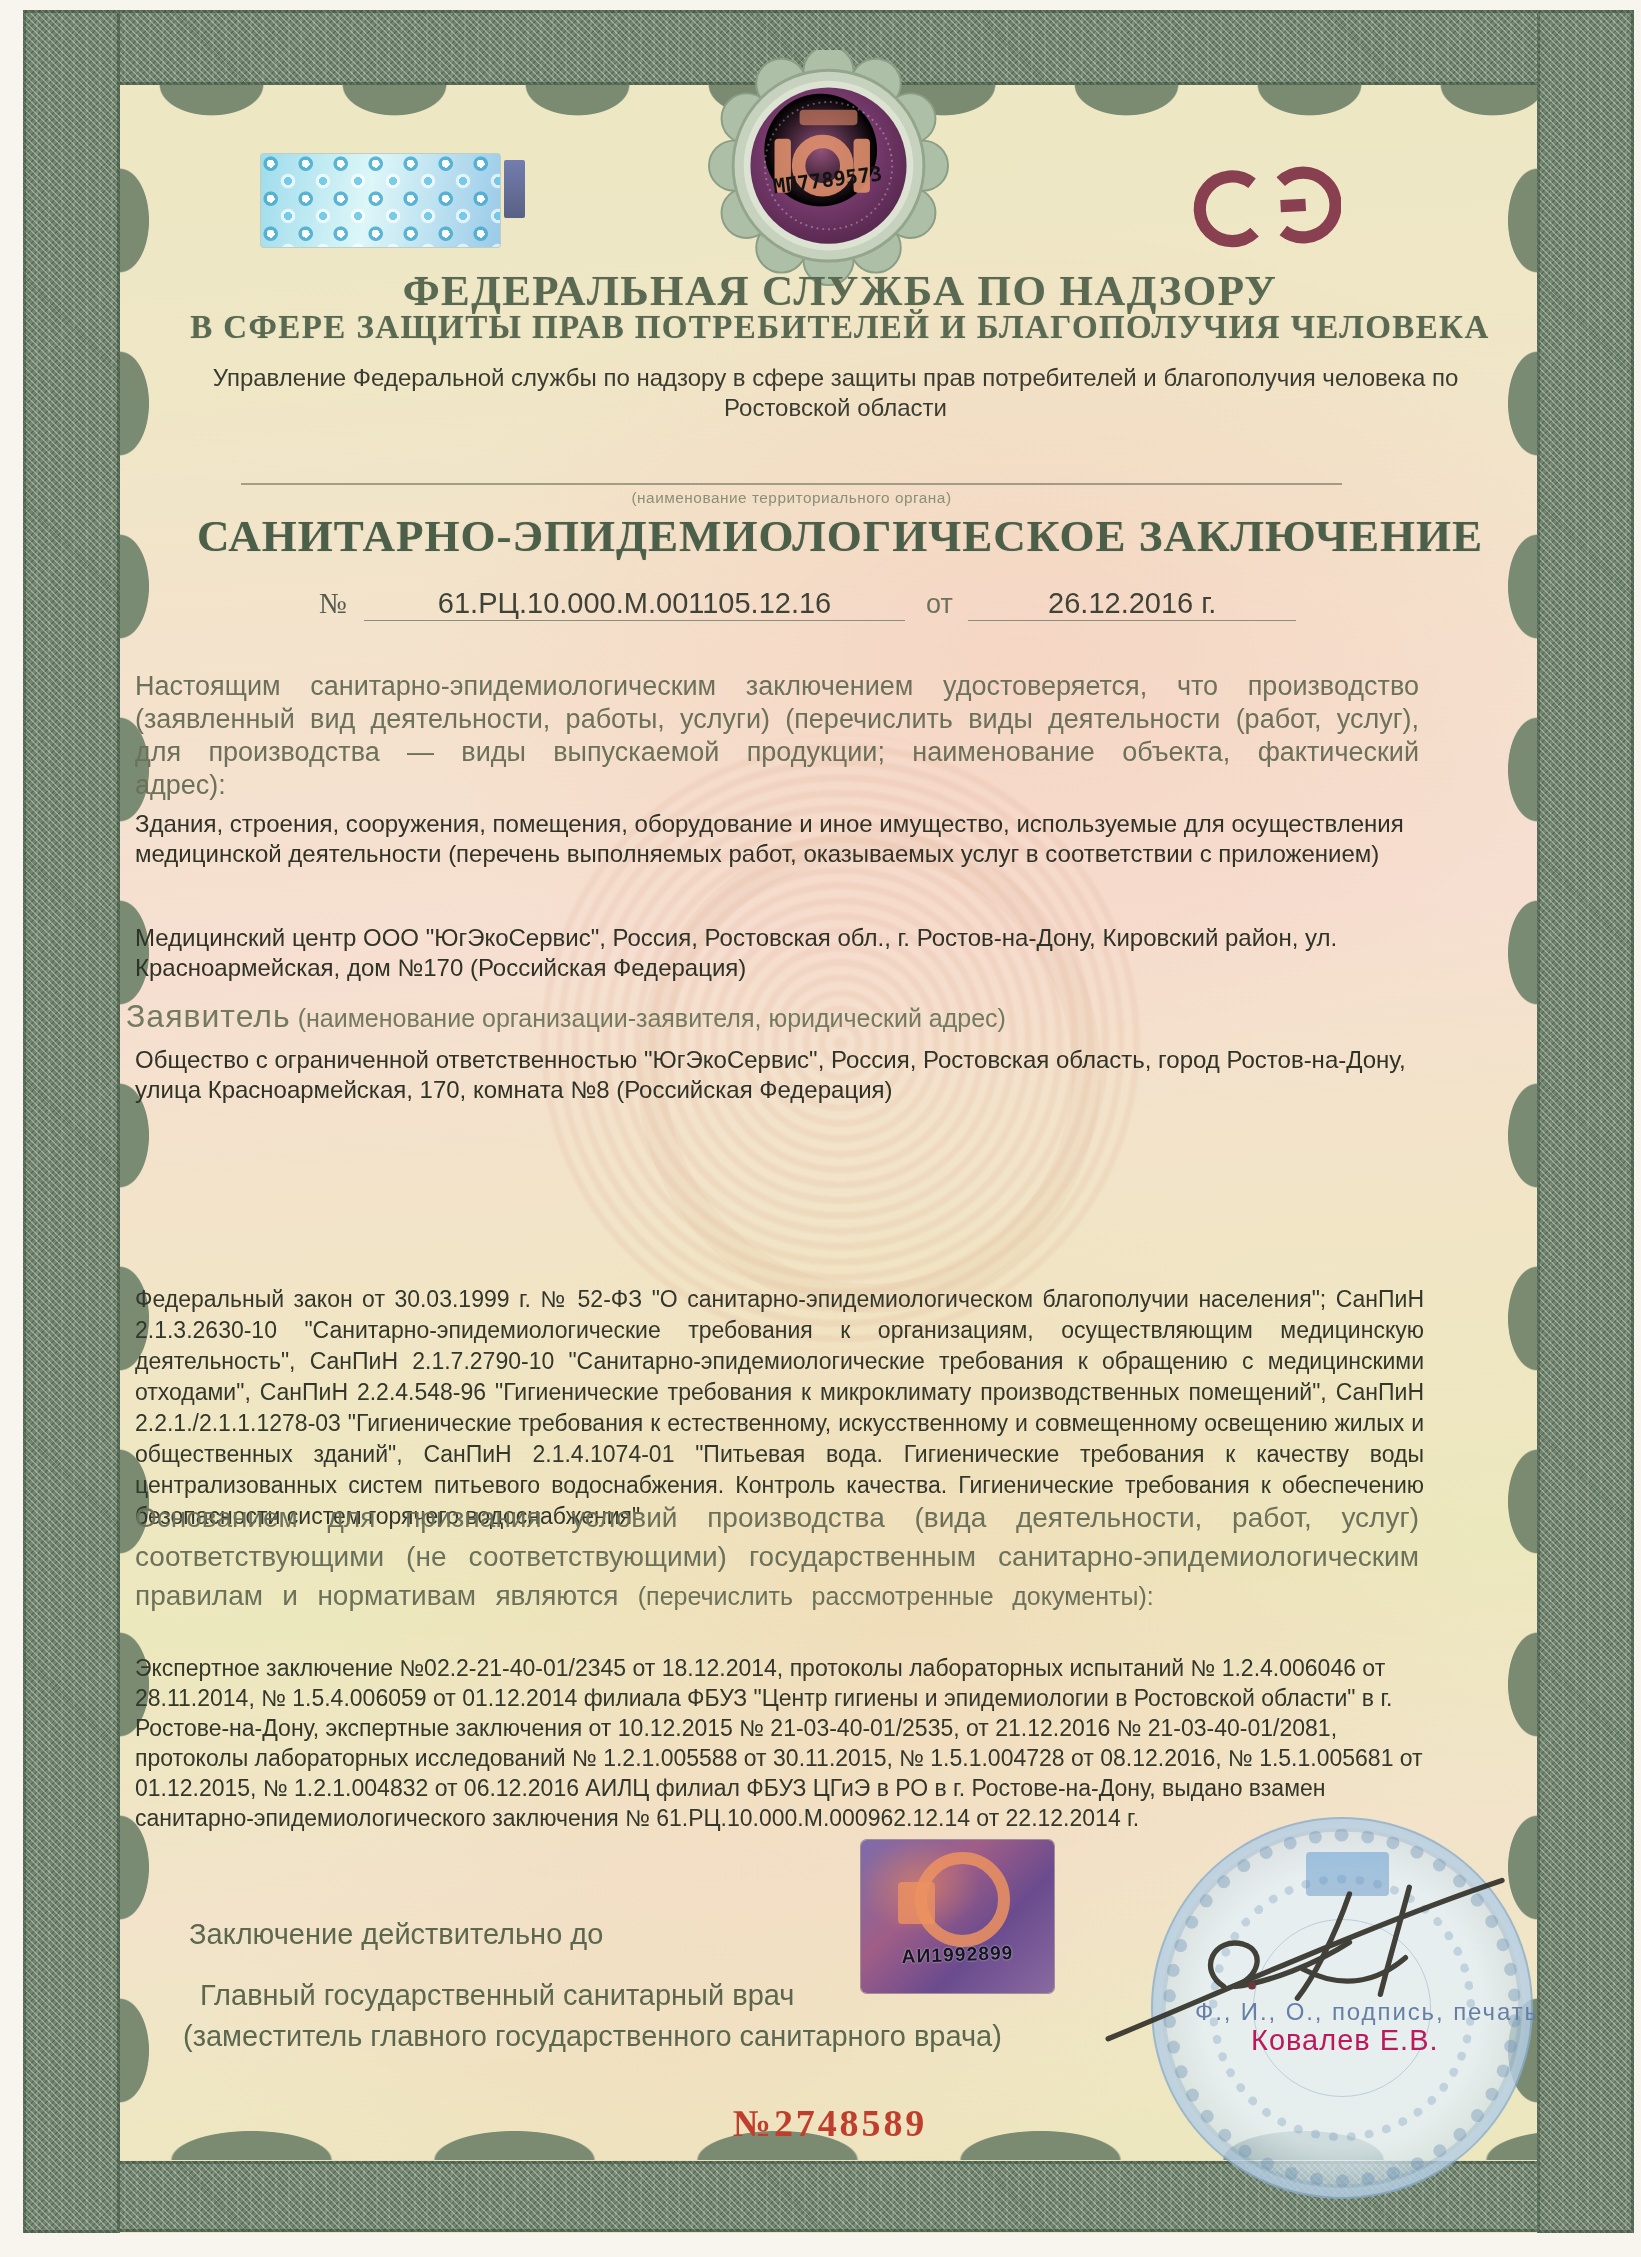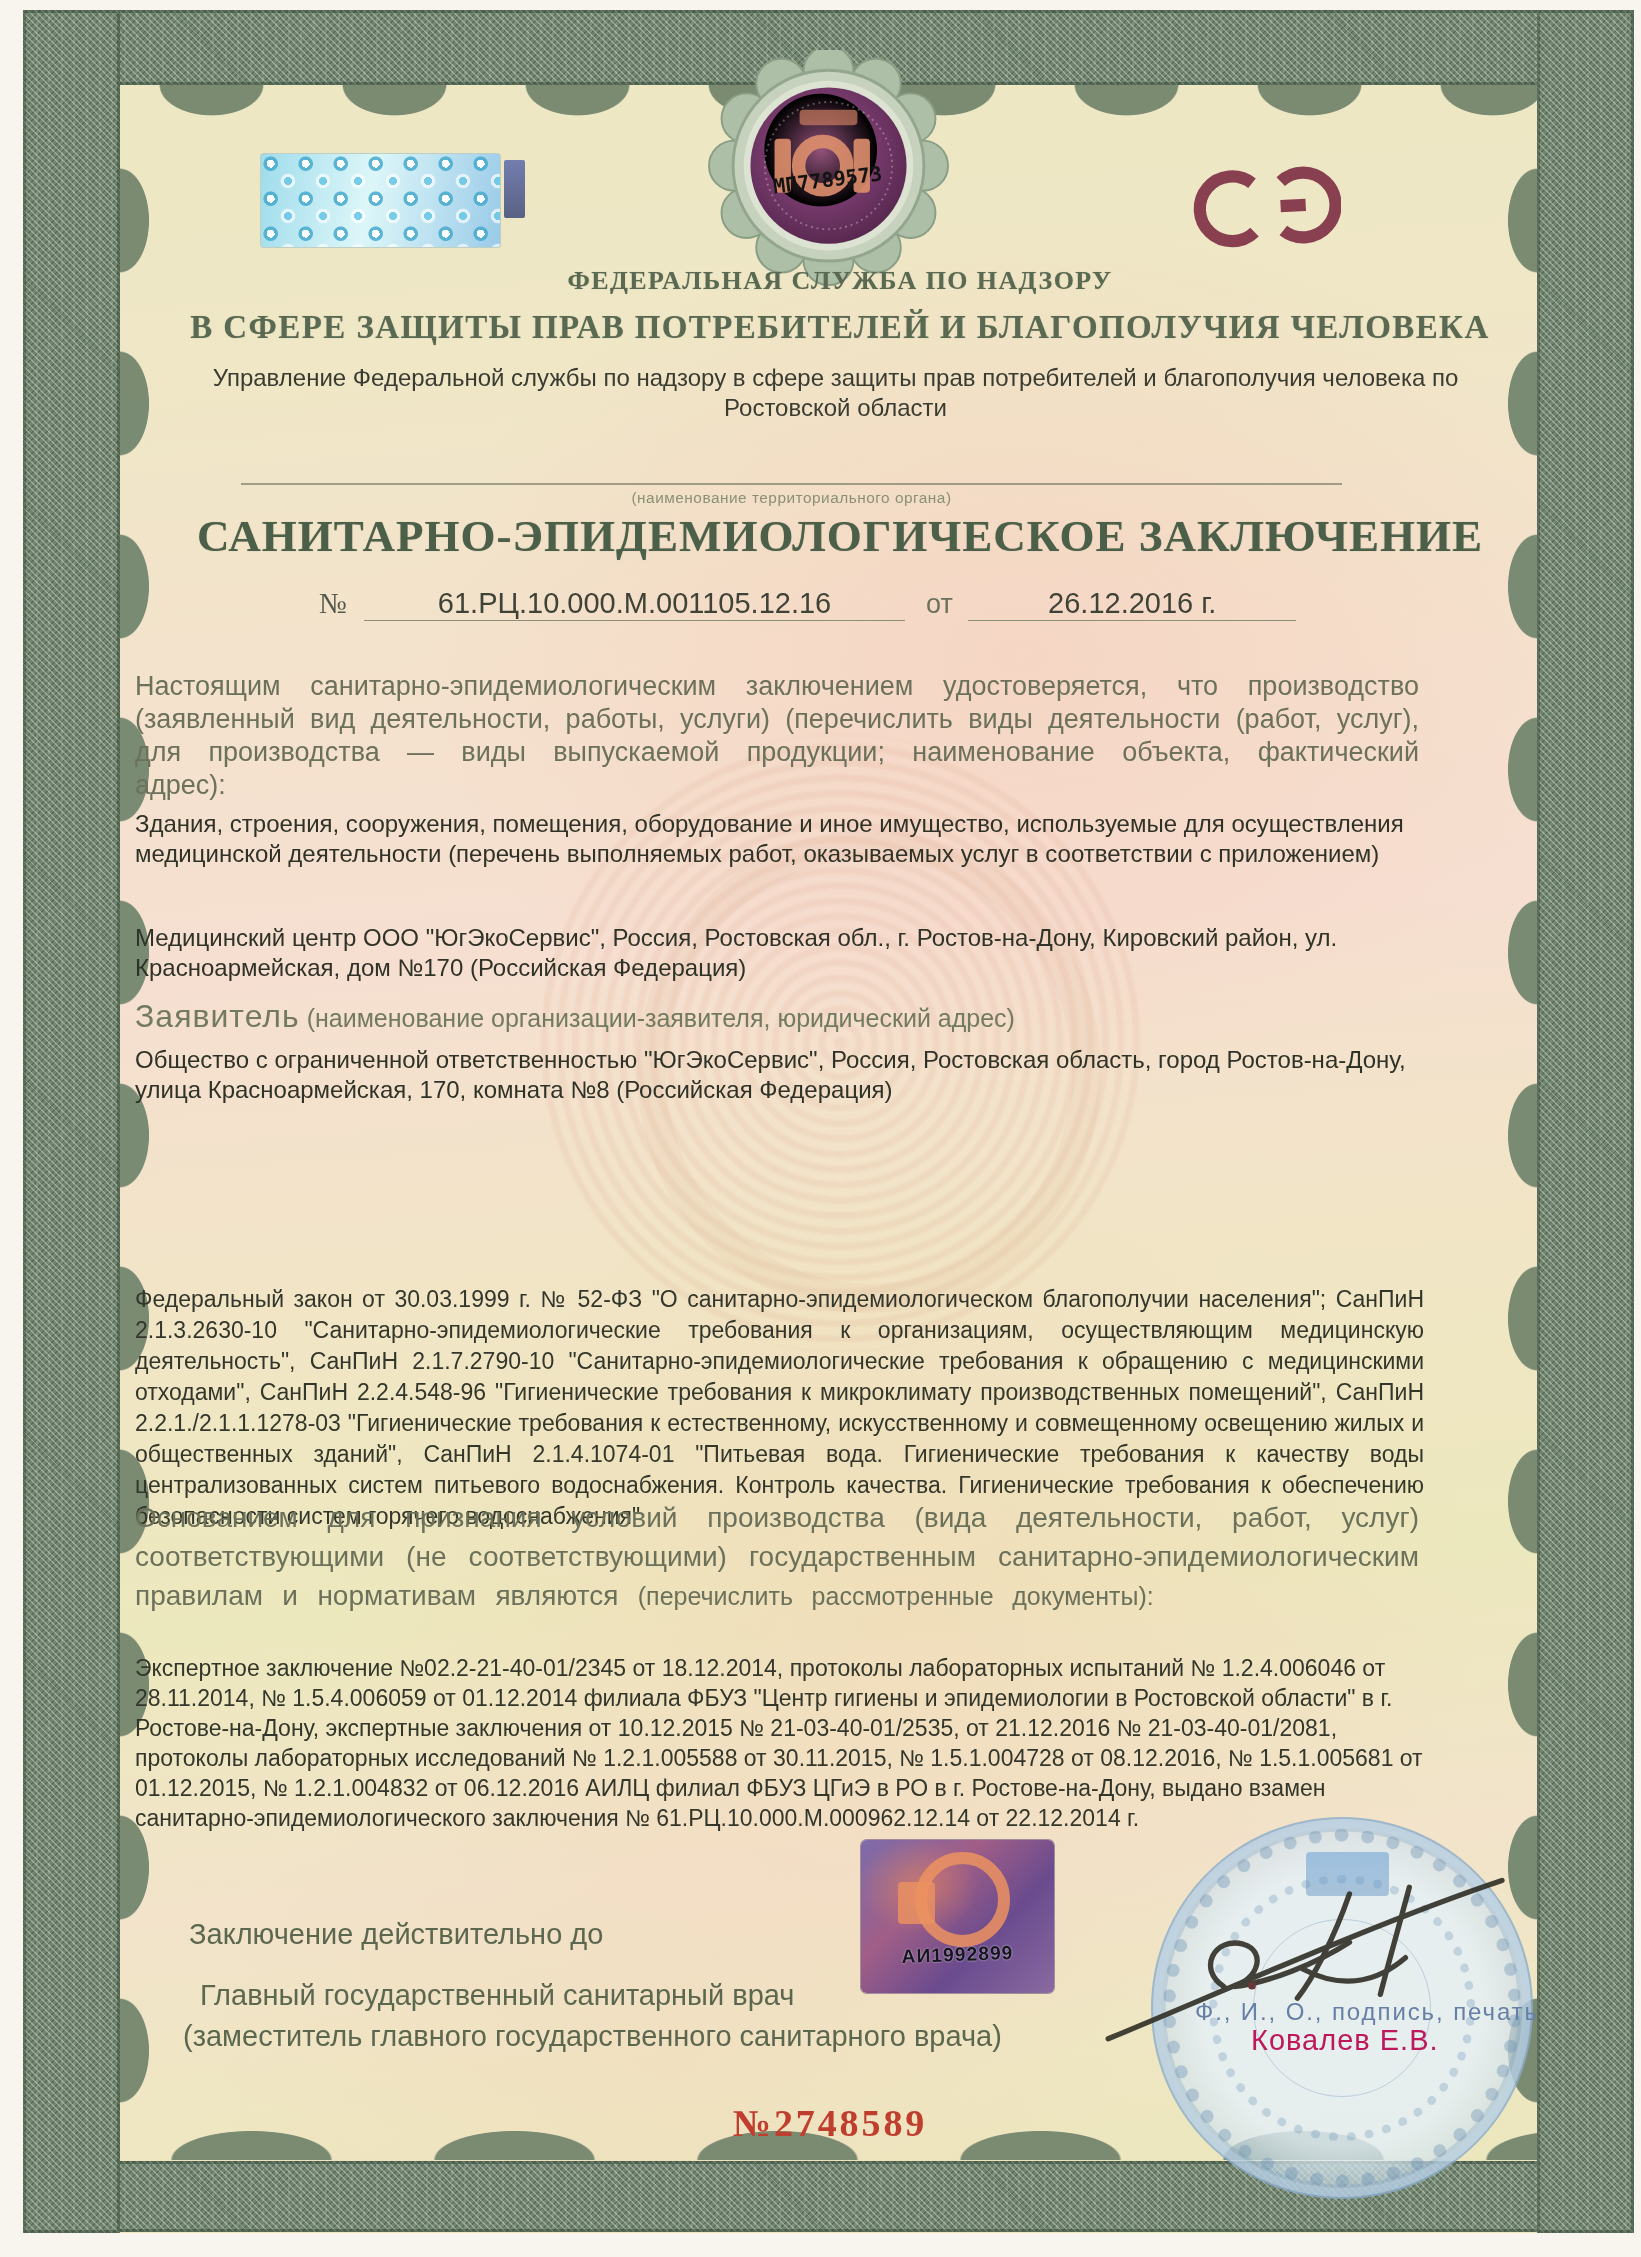--- a/index.html
+++ b/index.html
@@ -76,21 +76,21 @@
     background:linear-gradient(180deg,#4a5aa8,#27346e);opacity:.75;border-radius:1.9px;
   }
   .medal{position:absolute;left:707px;top:50px;width:243px;height:239px;}
   .se-logo{position:absolute;left:1190px;top:153px;width:151px;height:108px;}
   
   .hdr{
     position:absolute;left:164px;width:1352px;text-align:center;
     font-family:"Liberation Serif","DejaVu Serif",serif;font-weight:bold;
     color:#5a6a52;letter-spacing:1.4px;text-shadow:0 0 1px rgba(90,106,82,.35);
   }
-  .hdr1{top:266px;font-size:26px;}
+  .hdr1{top:266px;font-size:43px;}
   .hdr2{top:309px;font-size:33px;}
   .dept{
     position:absolute;left:179px;top:363px;width:1313px;text-align:center;
     font-size:24px;line-height:30px;color:#3a3c32;
   }
   .rule{position:absolute;left:241px;top:483px;width:1101px;height:1.9px;background:rgba(95,100,82,.55);}
   .rule-cap{
     position:absolute;left:241px;top:489px;width:1101px;text-align:center;
     font-size:15.4px;color:#8a9077;letter-spacing:0.5px;
   }
@@ -113,21 +113,21 @@
     position:absolute;left:135px;width:1284px;text-align:justify;
     color:#6b715a;
   }
   .dark-par{
     position:absolute;left:135px;width:1289px;
     color:#2f3227;
   }
   .intro{top:670px;font-size:27px;line-height:33px;word-spacing:7.7px;}
   .obj-desc{top:809px;font-size:24px;line-height:30px;}
   .obj-addr{top:923px;font-size:24px;line-height:30px;}
-  .applicant-row{position:absolute;left:135px;top:998px;width:1289px;color:#727a60;}
+  .applicant-row{position:absolute;left:126px;top:998px;width:1289px;color:#727a60;}
   .applicant-row .lbl{font-size:32px;letter-spacing:1px;}
   .applicant-row .cap{font-size:25px;}
   .applicant{top:1045px;font-size:24px;line-height:30px;}
   .conforms{
     position:absolute;left:135px;top:1157px;width:1289px;text-align:justify;
     font-size:30px;line-height:42px;color:#5f6952;word-spacing:6.8px;
   }
   .conforms .strike{text-decoration:line-through;text-decoration-thickness:2.9px;text-decoration-color:#4a5244;}
   .conforms .cap{font-size:26px;color:#79816a;}
   .regs{top:1284px;font-size:23px;line-height:31px;text-align:justify;color:#33362b;}

